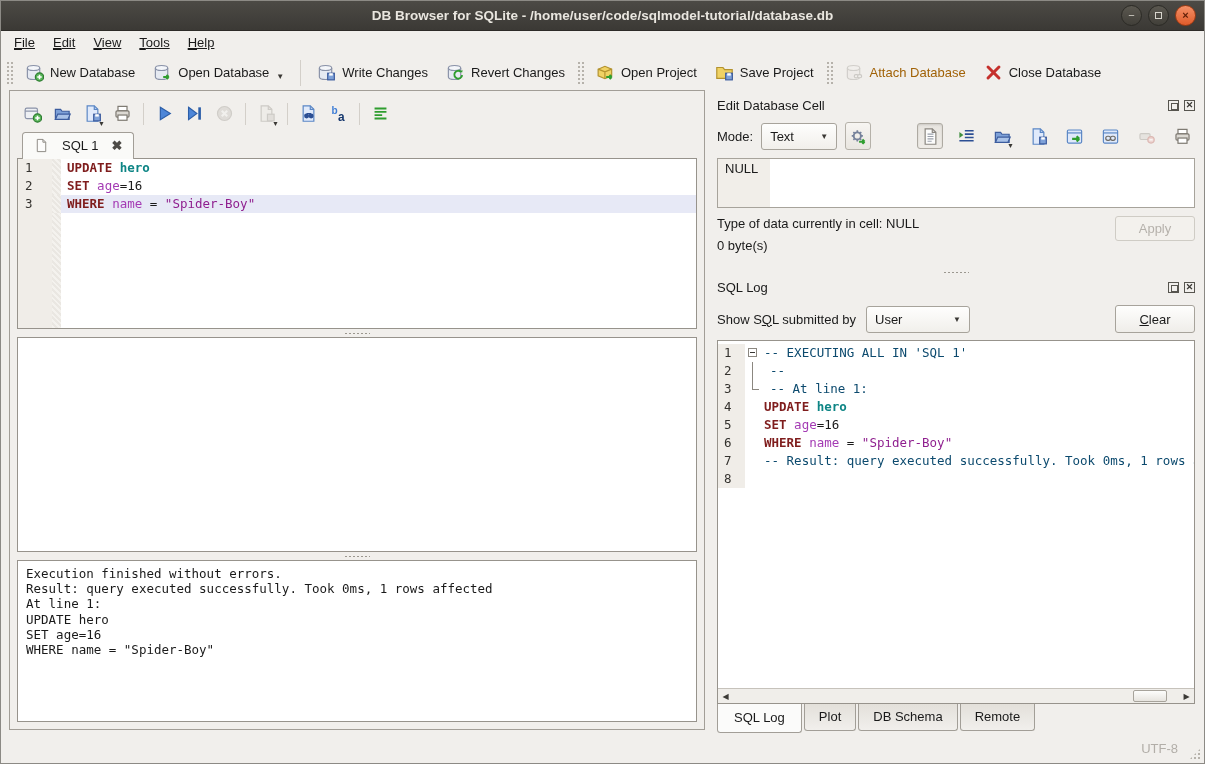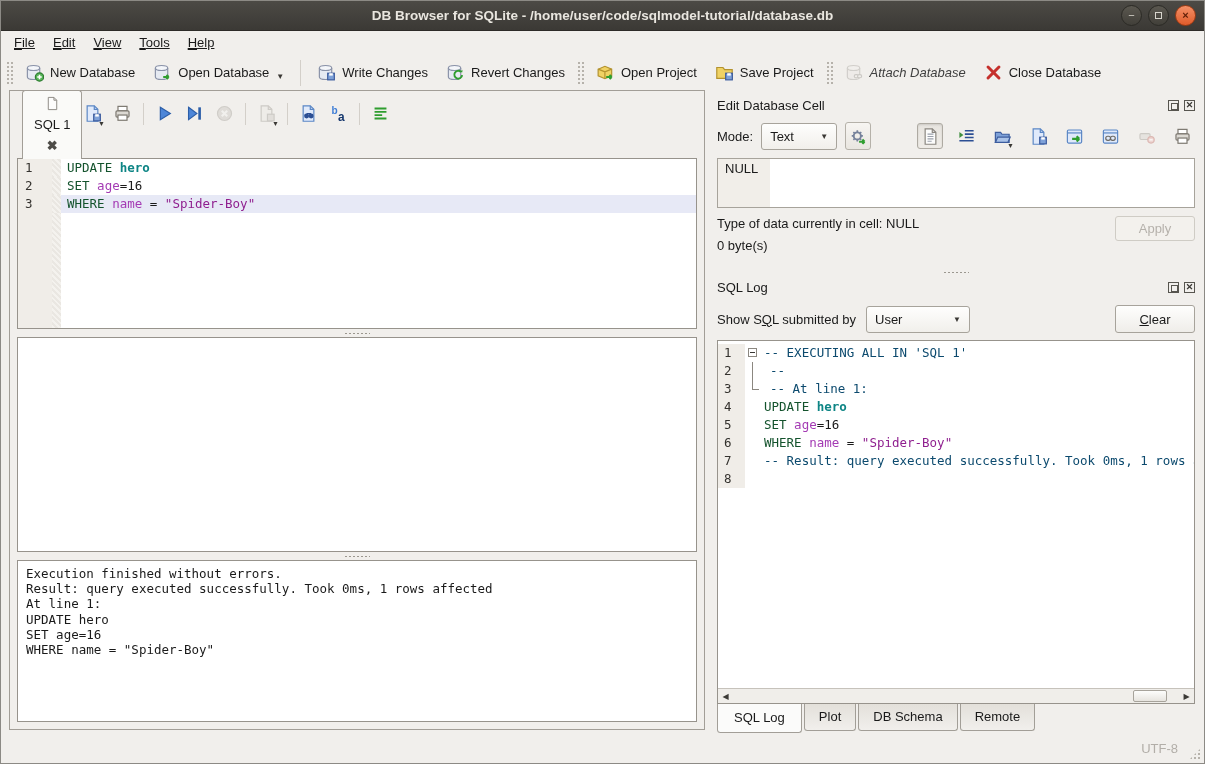--- a/index.html
+++ b/index.html
@@ -23,21 +23,21 @@
   #menubar { height:23px; display:flex; align-items:center; padding-left:4px; flex:0 0 auto; }
   .menu-item { padding:2px 9px;text-decoration:underline; }
   .menu-item u { text-underline-offset:2px; }
 
   
   #toolbar { height:37px; display:flex; align-items:center; padding:0 2px; flex:0 0 auto; }
   .tb-grip { width:7px; height:24px; margin:0 3px;
              background-image:radial-gradient(#b6b2ab 1px, transparent 1.3px); background-size:4px 4px; }
   .tb-sep { width:1px; height:26px; background:#d3cfc9; margin:0 7px; }
   .tb-btn { display:flex; align-items:center; gap:6px; padding:4px 9px; border-radius:3px; white-space:nowrap; }
-  .tb-btn.disabled { color:#404040;font-style:italic; }
+  .tb-btn.disabled { color:#a16207; }
   .tb-btn.disabled svg { opacity:.4; }
   .tb-caret { font-size:8px; color:#3a3834; margin-left:1px; align-self:flex-end; padding-bottom:1px; }
 
   
   #content { flex:1 1 auto; display:flex; min-height:0; }
   #left { width:704px; padding-left:8px; flex:0 0 auto; display:flex; flex-direction:column; }
   #right { flex:1 1 auto; padding:3px 9px 0 12px; display:flex; flex-direction:column; min-width:0; }
 
   
   #main-tabs { display:flex; align-items:flex-end; height:30px; position:relative; z-index:3; flex:0 0 auto; }
@@ -50,33 +50,33 @@
 
   
   #editor-toolbar { height:33px; display:flex; align-items:center; gap:3px; flex:0 0 auto; padding-left:2px; }
   .ed-btn { width:27px; height:27px; display:flex; align-items:center; justify-content:center; border-radius:3px; position:relative; }
   .ed-btn.disabled svg { opacity:.45; }
   .ed-sep { width:1px; height:22px; background:#d3cfc9; margin:0 4px; }
   .ed-caret { position:absolute; right:1px; bottom:0; font-size:7px; color:#3a3834; }
 
   
   #sql-tabbar { height:29px; display:flex; align-items:flex-end; position:relative; z-index:2; flex:0 0 auto; }
-  .sqltab { display:inline-flex; align-items:center; gap:6px; padding:5px 11px 6px; background:#fafaf8;
-            border:1px solid #a29e97; border-bottom:none; border-radius:3.5px 3.5px 0 0; margin-left:5px;flex-direction:column; }
+  .sqltab { display:inline-flex; align-items:center; gap:13px; padding:5px 11px 6px; background:#fafaf8;
+            border:1px solid #a29e97; border-bottom:none; border-radius:3.5px 3.5px 0 0; margin-left:5px; }
   .sqltab .close-x { color:#4d4b47; font-weight:bold; font-size:13px; }
   #editor-box { border:1px solid #97938c; background:#fff; height:171px; overflow:hidden; flex:0 0 auto; margin-top:-1px; }
   .edrow { display:flex; height:18px; line-height:18px; font-family:"DejaVu Sans Mono",monospace; font-size:12.5px; }
   .gut { width:34px; background:#f0ede8; color:#34322e; padding-left:7px; flex:0 0 auto; }
   .fold-strip { width:9px; flex:0 0 auto;
       background:repeating-linear-gradient(45deg,#eae7e2 0 2px,#f4f2ee 2px 4px); }
   .codeline { flex:1; padding-left:6px; white-space:pre; min-width:0; }
   .edrow.hl .codeline { background:#e7e9f6; }
   .gut-fill { height:100%; }
 
-  .tk-kw { color:#14532d; font-weight:normal;text-align:center; }
+  .tk-kw { color:#7f1d1d; font-weight:bold;text-align:center; }
   .tk-tbl { color:#0e8585; font-weight:bold; }
   .tk-id { color:#a43bb4; }
   .tk-str { color:#8f1f8f; }
   .tk-cm { color:#0c4a6e; }
   .tk-pl { color:#1a1a1a; }
 
   .hsplit { height:8px; display:flex; align-items:center; justify-content:center; flex:0 0 auto; }
   .hsplit .dots { width:26px; height:3px;
       background-image:radial-gradient(#9b978f 0.8px, transparent 1px); background-size:4px 3px; }
 

